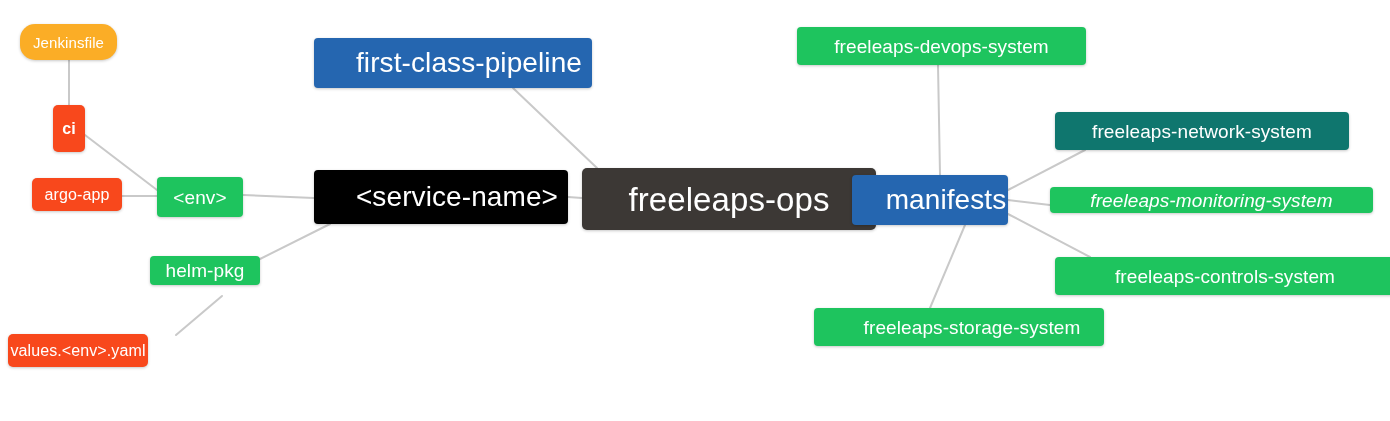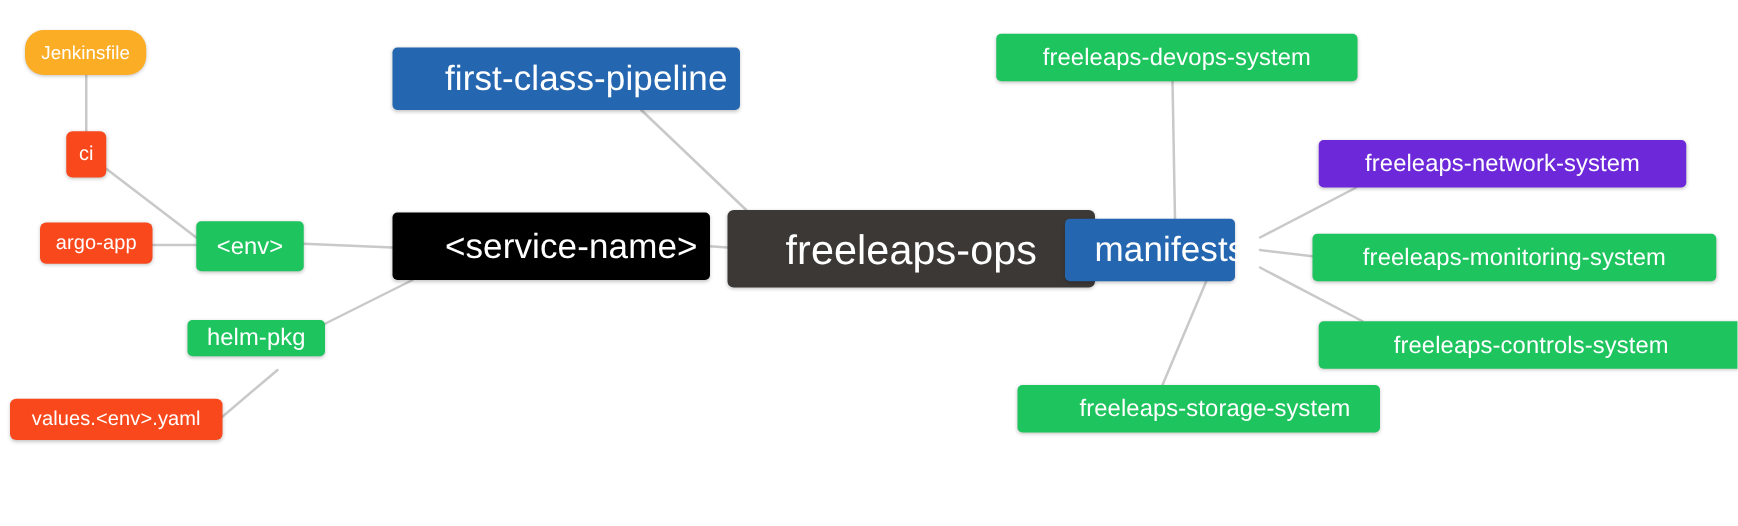--- a/index.html
+++ b/index.html
@@ -77,54 +77,54 @@
       <path d="M 1008 190 L 1085 150" class="edge" stroke="#c9c9c9"></path>
       <path d="M 1008 200 L 1050 205" class="edge" stroke="#c9c9c9"></path>
       <path d="M 1008 214 L 1090 257" class="edge" stroke="#c9c9c9"></path>
       <path d="M 965 225 L 930 308" class="edge" stroke="#c9c9c9"></path>
     </svg>
 
   <div id="node-layer">
       <div class="node leaf-orange" style="left: 20px; top: 24px; width: 97px; height: 36px; background: rgb(251, 173, 38);">
         <span>Jenkinsfile</span>
       </div>
-      <div class="node leaf-red" style="left: 53px; top: 105px; width: 32px; height: 37px; background: rgb(248, 72, 28);">
+      <div class="node leaf-red" style="left: 53px; top: 105px; width: 32px; height: 47px; background: rgb(248, 72, 28); font-weight: bold;">
         <span>ci</span>
       </div>
       <div class="node leaf-red" style="left: 32px; top: 178px; width: 90px; height: 33px; background: rgb(248, 72, 28);">
         <span>argo-app</span>
       </div>
       <div class="node leaf-green" style="left: 157px; top: 177px; width: 86px; height: 40px; background: rgb(30, 196, 94); align-items: center;">
         <span>&lt;env&gt;</span>
       </div>
       <div class="node leaf-green" style="left: 150px; top: 256px; width: 110px; height: 29px; background: rgb(30, 196, 94);">
         <span>helm-pkg</span>
       </div>
-      <div class="node leaf-red" style="left: 8px; top: 319px; width: 170px; height: 33px; background: rgb(248, 72, 28);">
+      <div class="node leaf-red" style="left: 8px; top: 334px; width: 140px; height: 33px; background: rgb(248, 72, 28);">
         <span>values.&lt;env&gt;.yaml</span>
       </div>
       <div class="node branch" style="left: 314px; top: 38px; width: 278px; height: 50px; background: rgb(37, 102, 176);">
         <span>first-class-pipeline</span>
       </div>
       <div class="node branch" style="left: 314px; top: 170px; width: 254px; height: 54px; background: #000000;">
         <span>&lt;service-name&gt;</span>
       </div>
       <div class="node root" style="left: 582px; top: 168px; width: 294px; height: 62px; background: rgb(60, 56, 53);">
         <span>freeleaps-ops</span>
       </div>
-      <div class="node branch" style="left: 852px; top: 175px; width: 136px; height: 50px; background: rgb(37, 102, 176);">
+      <div class="node branch" style="left: 852px; top: 175px; width: 156px; height: 50px; background: rgb(37, 102, 176);">
         <span>manifests</span>
       </div>
       <div class="node leaf-green" style="left: 797px; top: 27px; width: 289px; height: 38px; background: rgb(30, 196, 94);">
         <span>freeleaps-devops-system</span>
       </div>
-      <div class="node leaf-green" style="left: 1055px; top: 112px; width: 294px; height: 38px; background: #6d28d9;">
+      <div class="node leaf-green" style="left: 1055px; top: 112px; width: 294px; height: 38px; background: #0f766e;">
         <span>freeleaps-network-system</span>
       </div>
-      <div class="node leaf-green" style="left: 1050px; top: 187px; width: 323px; height: 38px; background: rgb(30, 196, 94);">
+      <div class="node leaf-green" style="left: 1050px; top: 187px; width: 323px; height: 26px; background: rgb(30, 196, 94); font-style: italic;">
         <span>freeleaps-monitoring-system</span>
       </div>
       <div class="node leaf-green" style="left: 1055px; top: 257px; width: 340px; height: 38px; background: rgb(30, 196, 94);">
         <span>freeleaps-controls-system</span>
       </div>
       <div class="node leaf-green" style="left: 814px; top: 308px; width: 290px; height: 38px; background: rgb(30, 196, 94); padding-left: 26px;">
         <span>freeleaps-storage-system</span>
       </div>
     </div>
 

